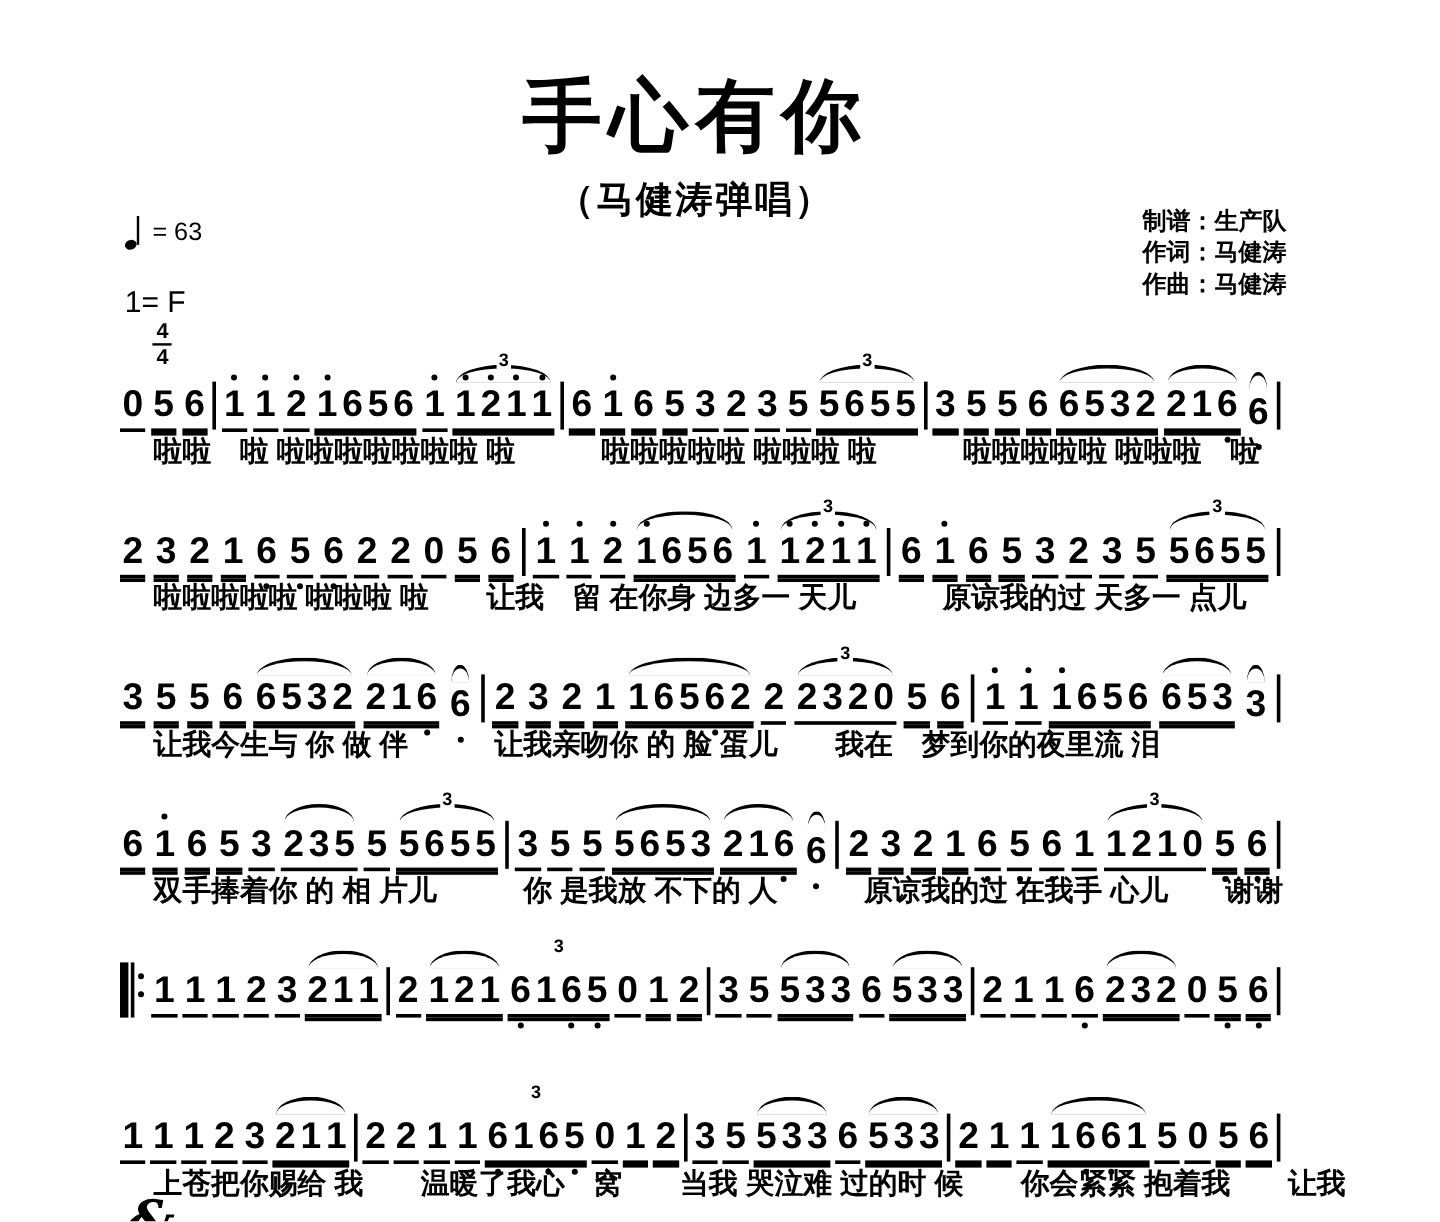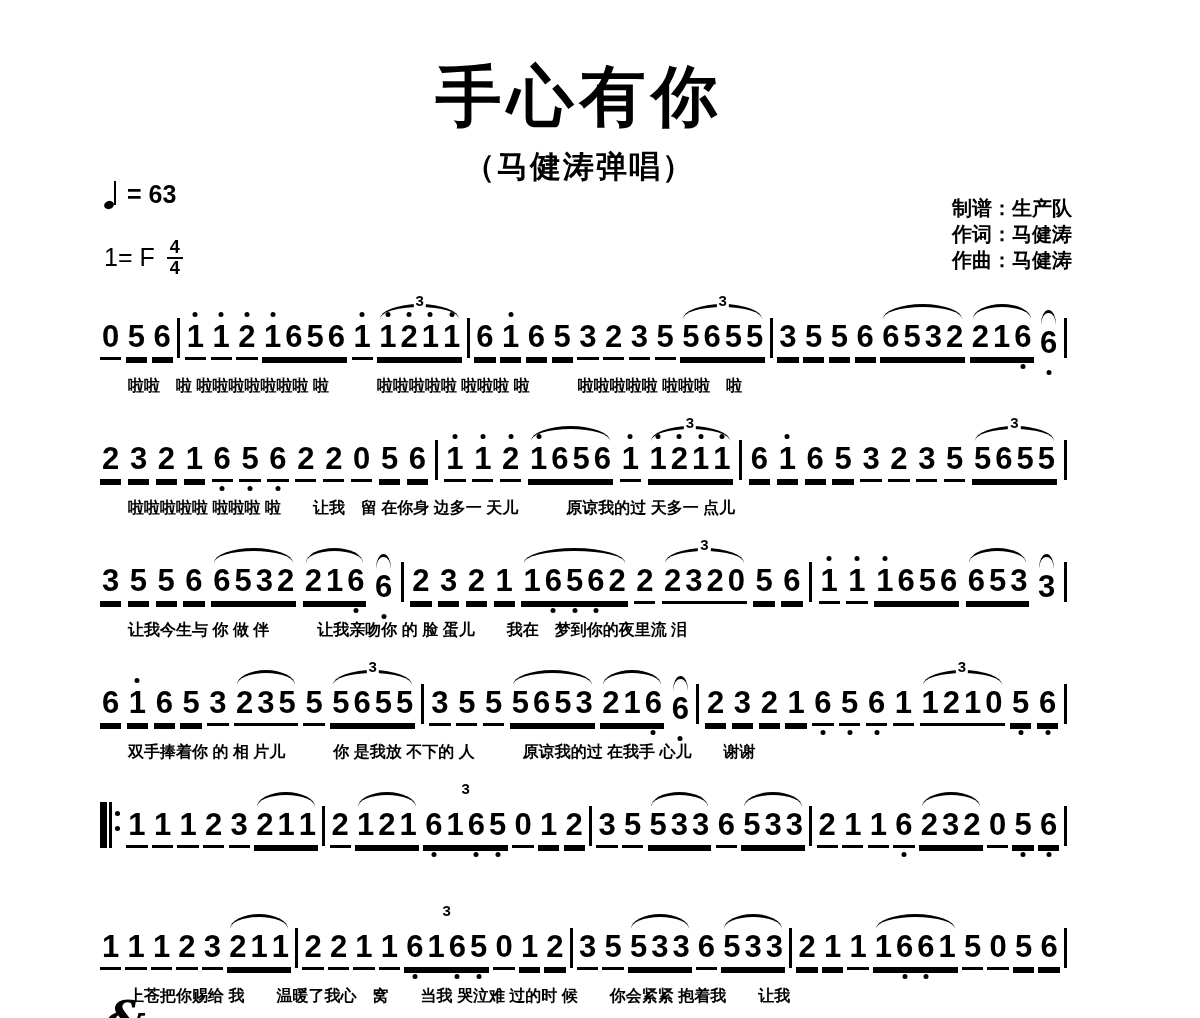--- a/index.html
+++ b/index.html
@@ -4,33 +4,33 @@
 <style>
   html,body{margin:0;padding:0;background:#fff;}
   #page{position:relative;width:1159px;height:1018px;background:#ffffff;overflow:hidden;
         font-family:"Liberation Sans","DejaVu Sans",sans-serif;color:#000;}
 
   .title{position:absolute;top:52px;left:0;width:100%;text-align:center;
          font-size:66px;font-weight:800;letter-spacing:6px;}
   .subtitle{position:absolute;top:146px;left:0;width:100%;text-align:center;
             font-size:31px;font-weight:700;letter-spacing:2px;}
 
-  .tempo{position:absolute;left:104px;top:180px;display:flex;align-items:center;font-size:25px;font-weight:bold;}
+  .tempo{position:absolute;left:104px;top:180px;display:flex;align-items:center;font-size:21px;}
   .qnote{position:relative;width:13px;height:28px;margin-right:10px;display:inline-block;}
   .qnote::before{content:"";position:absolute;bottom:0;left:0;width:10px;height:8px;
                  background:#000;border-radius:50%;transform:rotate(-20deg);}
   .qnote::after{content:"";position:absolute;right:1px;top:0;width:2px;height:24px;background:#000;}
 
-  .keyrow{position:absolute;left:104px;top:238px;display:flex;align-items:center;font-size:25px;}
+  .keyrow{position:absolute;left:104px;top:238px;display:flex;align-items:center;font-size:25px;flex-direction:column;}
   .ts{display:inline-flex;flex-direction:column;align-items:center;margin-left:12px;
       font-size:18px;font-weight:700;line-height:1.05;}
   .ts .top{border-bottom:2px solid #000;padding:0 3px;}
   .ts .bot{padding:0 3px;}
 
-  .credits{position:absolute;left:952px;top:195px;font-size:20px;font-weight:700;line-height:26px;}
+  .credits{position:absolute;left:952px;top:172px;font-size:20px;font-weight:700;line-height:26px;}
 
   
   #score{position:absolute;left:100px;right:92px;top:300px;}
   .system{height:122px;}
   .note-row{display:flex;justify-content:space-between;align-items:flex-end;height:60px;}
   .group{position:relative;display:inline-flex;}
   .n{position:relative;display:inline-block;font-size:31px;font-weight:700;
      line-height:1.05;padding:0 2px;}
   .u1{border-bottom:3px solid #000;padding-bottom:3px;}
   .u2{border-bottom:3px solid #000;padding-bottom:3px;}
@@ -41,21 +41,21 @@
       width:5px;height:5px;border-radius:50%;background:#000;}
   .slur{position:absolute;top:-17px;left:3px;right:3px;height:12px;
         border-top:3px solid #000;border-radius:55%/110% 110% 0 0;}
   .tri{position:absolute;top:-28px;left:50%;transform:translateX(-50%);
        font-size:15px;font-weight:700;line-height:1;background:#fff;padding:0 2px;}
   .bar{width:3px;height:40px;background:#000;margin-bottom:2px;}
   .rep{position:relative;width:15px;height:46px;border-left:7px solid #000;margin-bottom:0;}
   .rep::before{content:"";position:absolute;left:2px;top:0;height:100%;width:3px;background:#000;}
   .rep::after{content:"";position:absolute;left:8px;top:9px;width:5px;height:5px;
               border-radius:50%;background:#000;box-shadow:0 15px 0 0 #000;}
-  .lyric{margin-top:16px;font-size:16px;font-weight:700;white-space:pre;padding-left:28px;}
+  .lyric{margin-top:0;font-size:24px;font-weight:700;white-space:pre;padding-left:28px;}
 
   .clef{position:absolute;left:106px;top:992px;font-size:44px;font-weight:700;
         font-family:"DejaVu Serif","Liberation Serif",serif;font-style:italic;}
 </style>
 </head>
 <body>
 
 <div id="page">
 
   <div class="title">手心有你</div>

